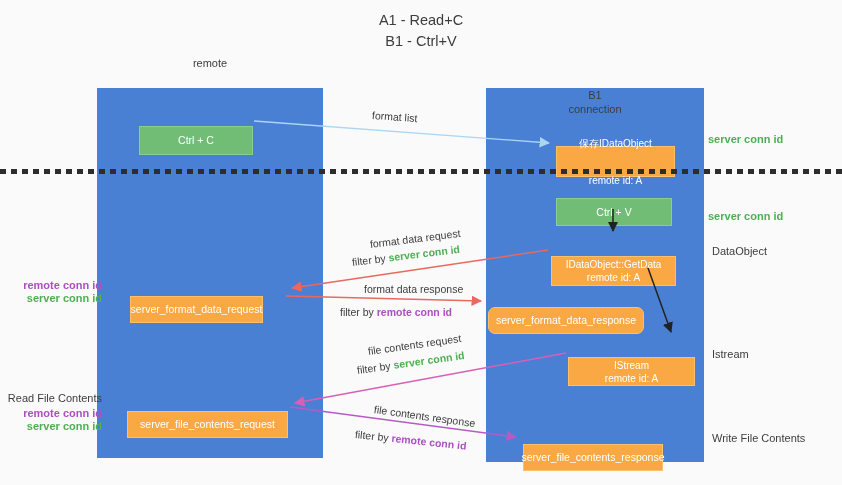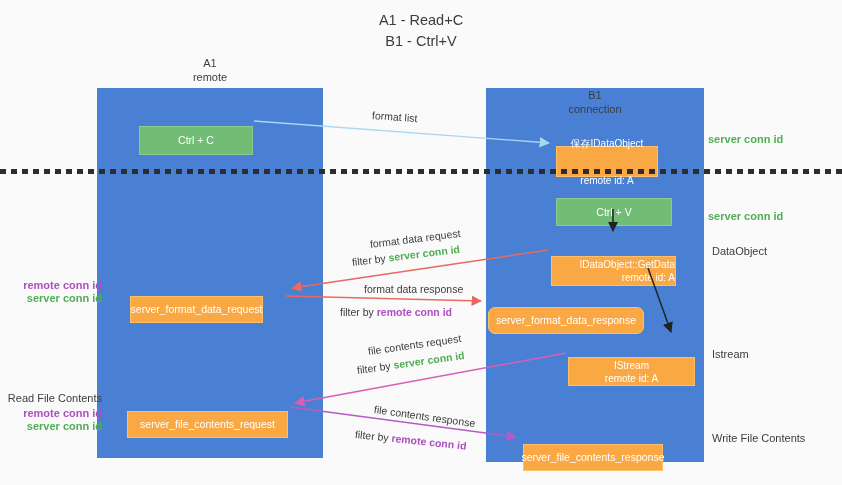--- a/index.html
+++ b/index.html
@@ -67,21 +67,20 @@
 <body>
 
 <div id="canvas">
 
   <div class="abs title">
     <div>A1 - Read+C</div>
     <div>B1 - Ctrl+V</div>
   </div>
 
   <div class="abs lane-header" style="left:97px;width:226px;">
-    <div>A1</div>
     <div>remote</div>
   </div>
   <div class="abs lane-header" style="left:486px;width:218px;margin-top:32px;">
     <div>B1</div>
     <div>connection</div>
   </div>
 
   <div class="abs lane" style="left:97px;width:226px;height:370px;"></div>
   <div class="abs lane" style="left:486px;width:218px;height:374px;"></div>
 
@@ -111,30 +110,30 @@
     <line x1="548" y1="250" x2="292" y2="288" style="stroke:var(--arrow_red)" stroke-width="1.5" marker-end="url(#m-red)"></line>
     <line x1="286" y1="296" x2="481" y2="301" style="stroke:var(--arrow_red)" stroke-width="1.5" marker-end="url(#m-red)"></line>
     <line x1="566" y1="353" x2="295" y2="403" style="stroke:var(--arrow_pink)" stroke-width="1.5" marker-end="url(#m-pink)"></line>
     <line x1="290" y1="407" x2="516" y2="437" style="stroke:var(--arrow_purple)" stroke-width="1.5" marker-end="url(#m-purple)"></line>
   </svg>
 
   <div class="abs node green" style="left:139px;top:107px;width:114px;height:29px;">
     <div>Ctrl + C</div>
   </div>
 
-  <div class="abs node orange" style="left:556px;top:127px;width:102px;height:31px;font-size:10px;gap:24px;">
+  <div class="abs node orange" style="left:556px;top:127px;width:119px;height:31px;font-size:10px;gap:24px;">
     <div>保存IDataObject</div>
     <div>remote id: A</div>
   </div>
 
   <div class="abs node green" style="left:556px;top:179px;width:116px;height:28px;">
     <div>Ctrl + V</div>
   </div>
 
-  <div class="abs node orange" style="left:551px;top:237px;width:125px;height:30px;font-size:10px;align-items:flex-end;">
+  <div class="abs node orange" style="left:551px;top:237px;width:125px;height:30px;font-size:10px;">
     <div>IDataObject::GetData</div>
     <div>remote id: A</div>
   </div>
 
   <div class="abs node orange" style="left:130px;top:277px;width:133px;height:27px;">
     <div>server_format_data_request</div>
   </div>
 
   <div class="abs node orange" style="left:488px;top:288px;width:156px;height:27px;border-radius:7px;">
     <div>server_format_data_response</div>

